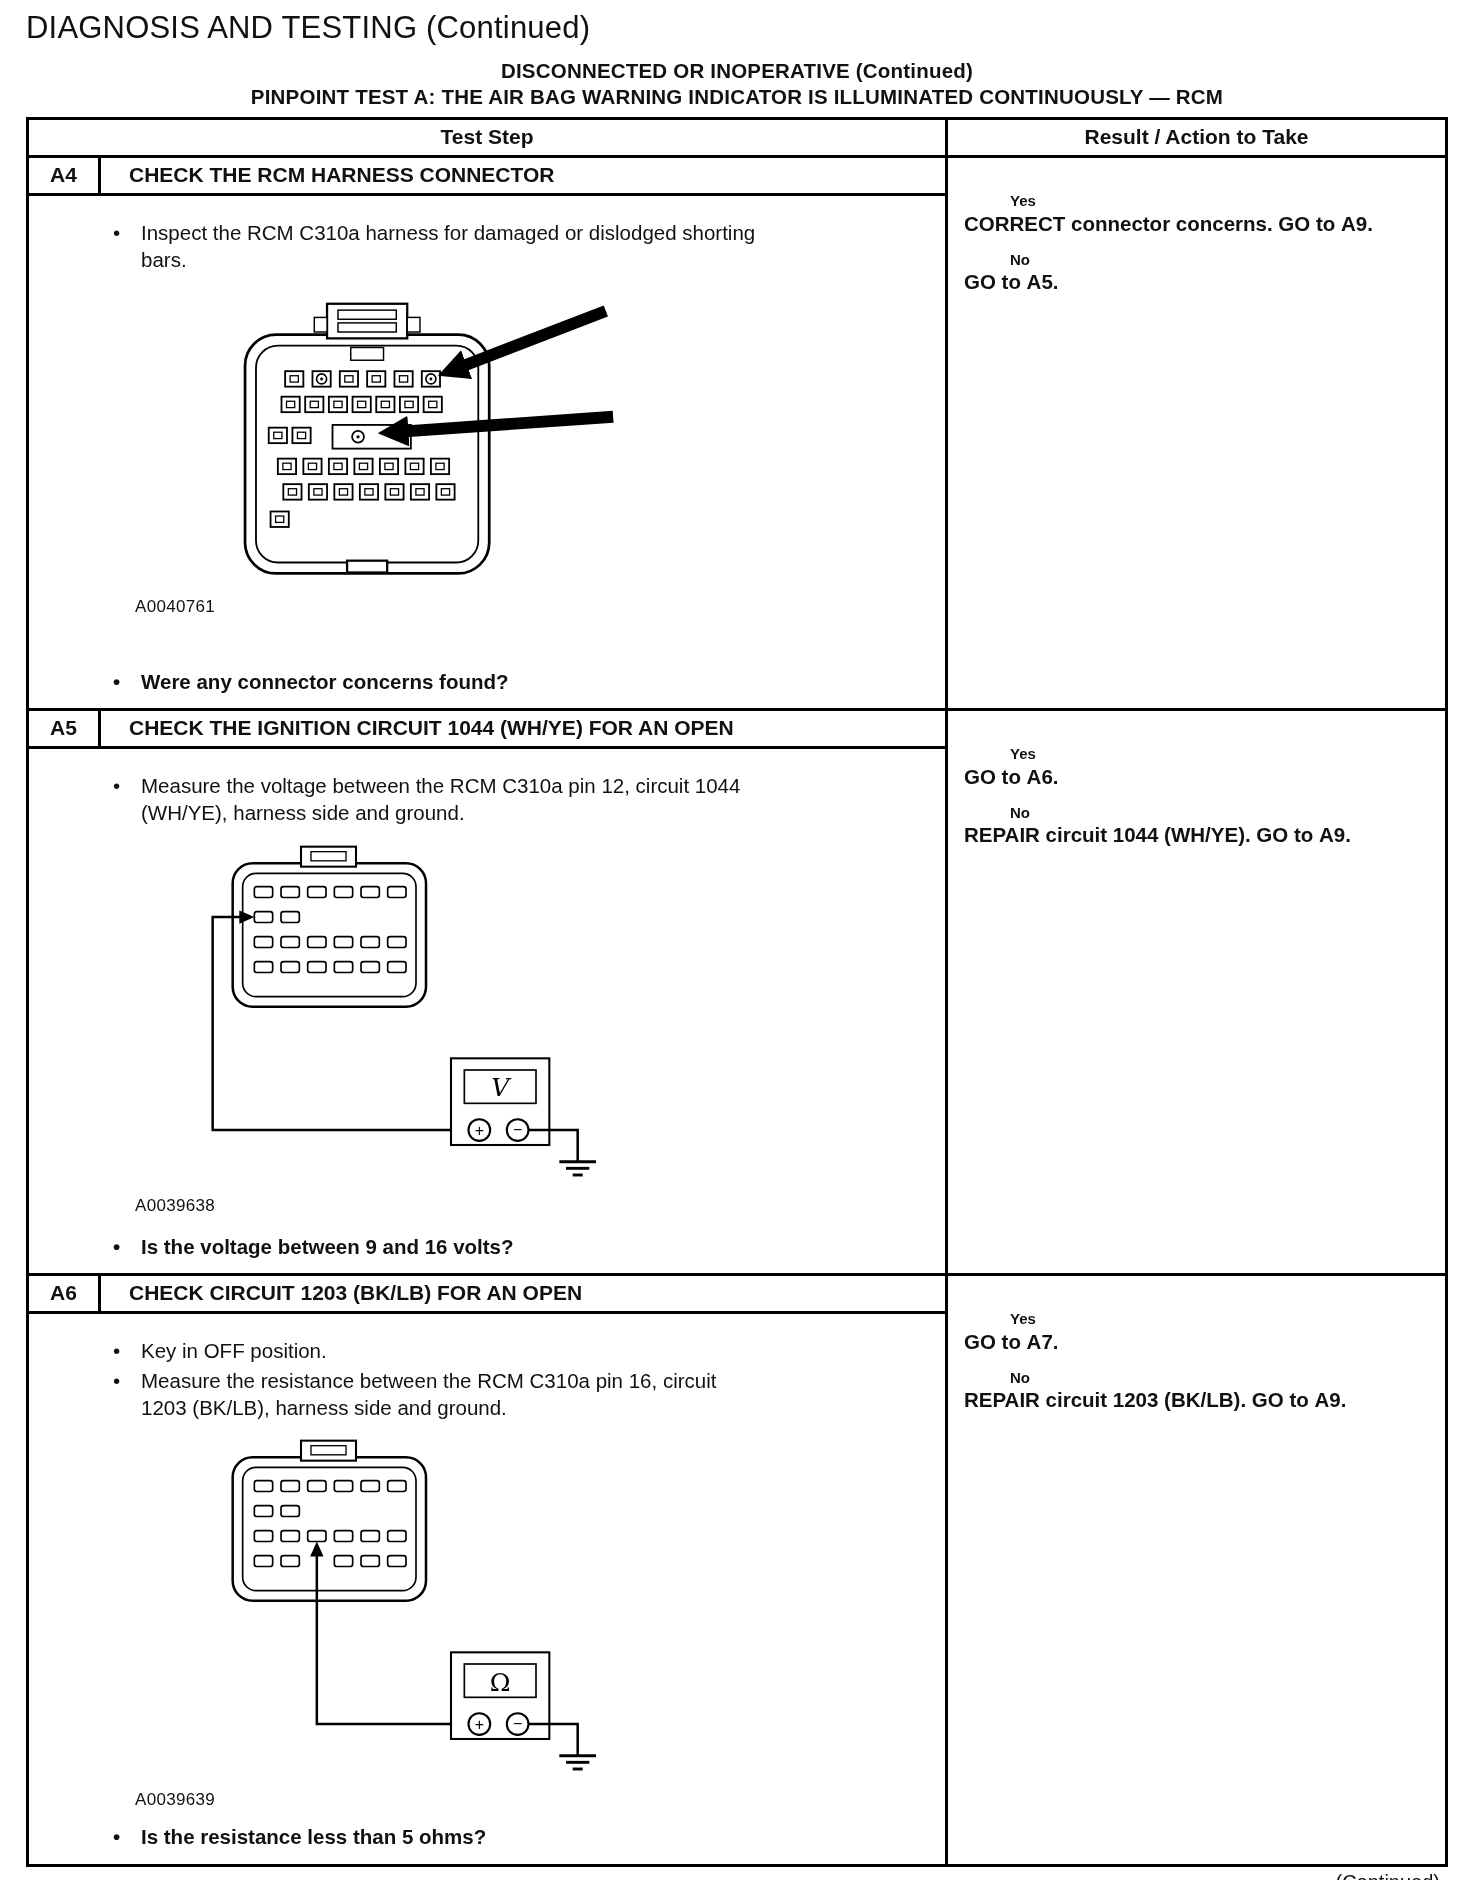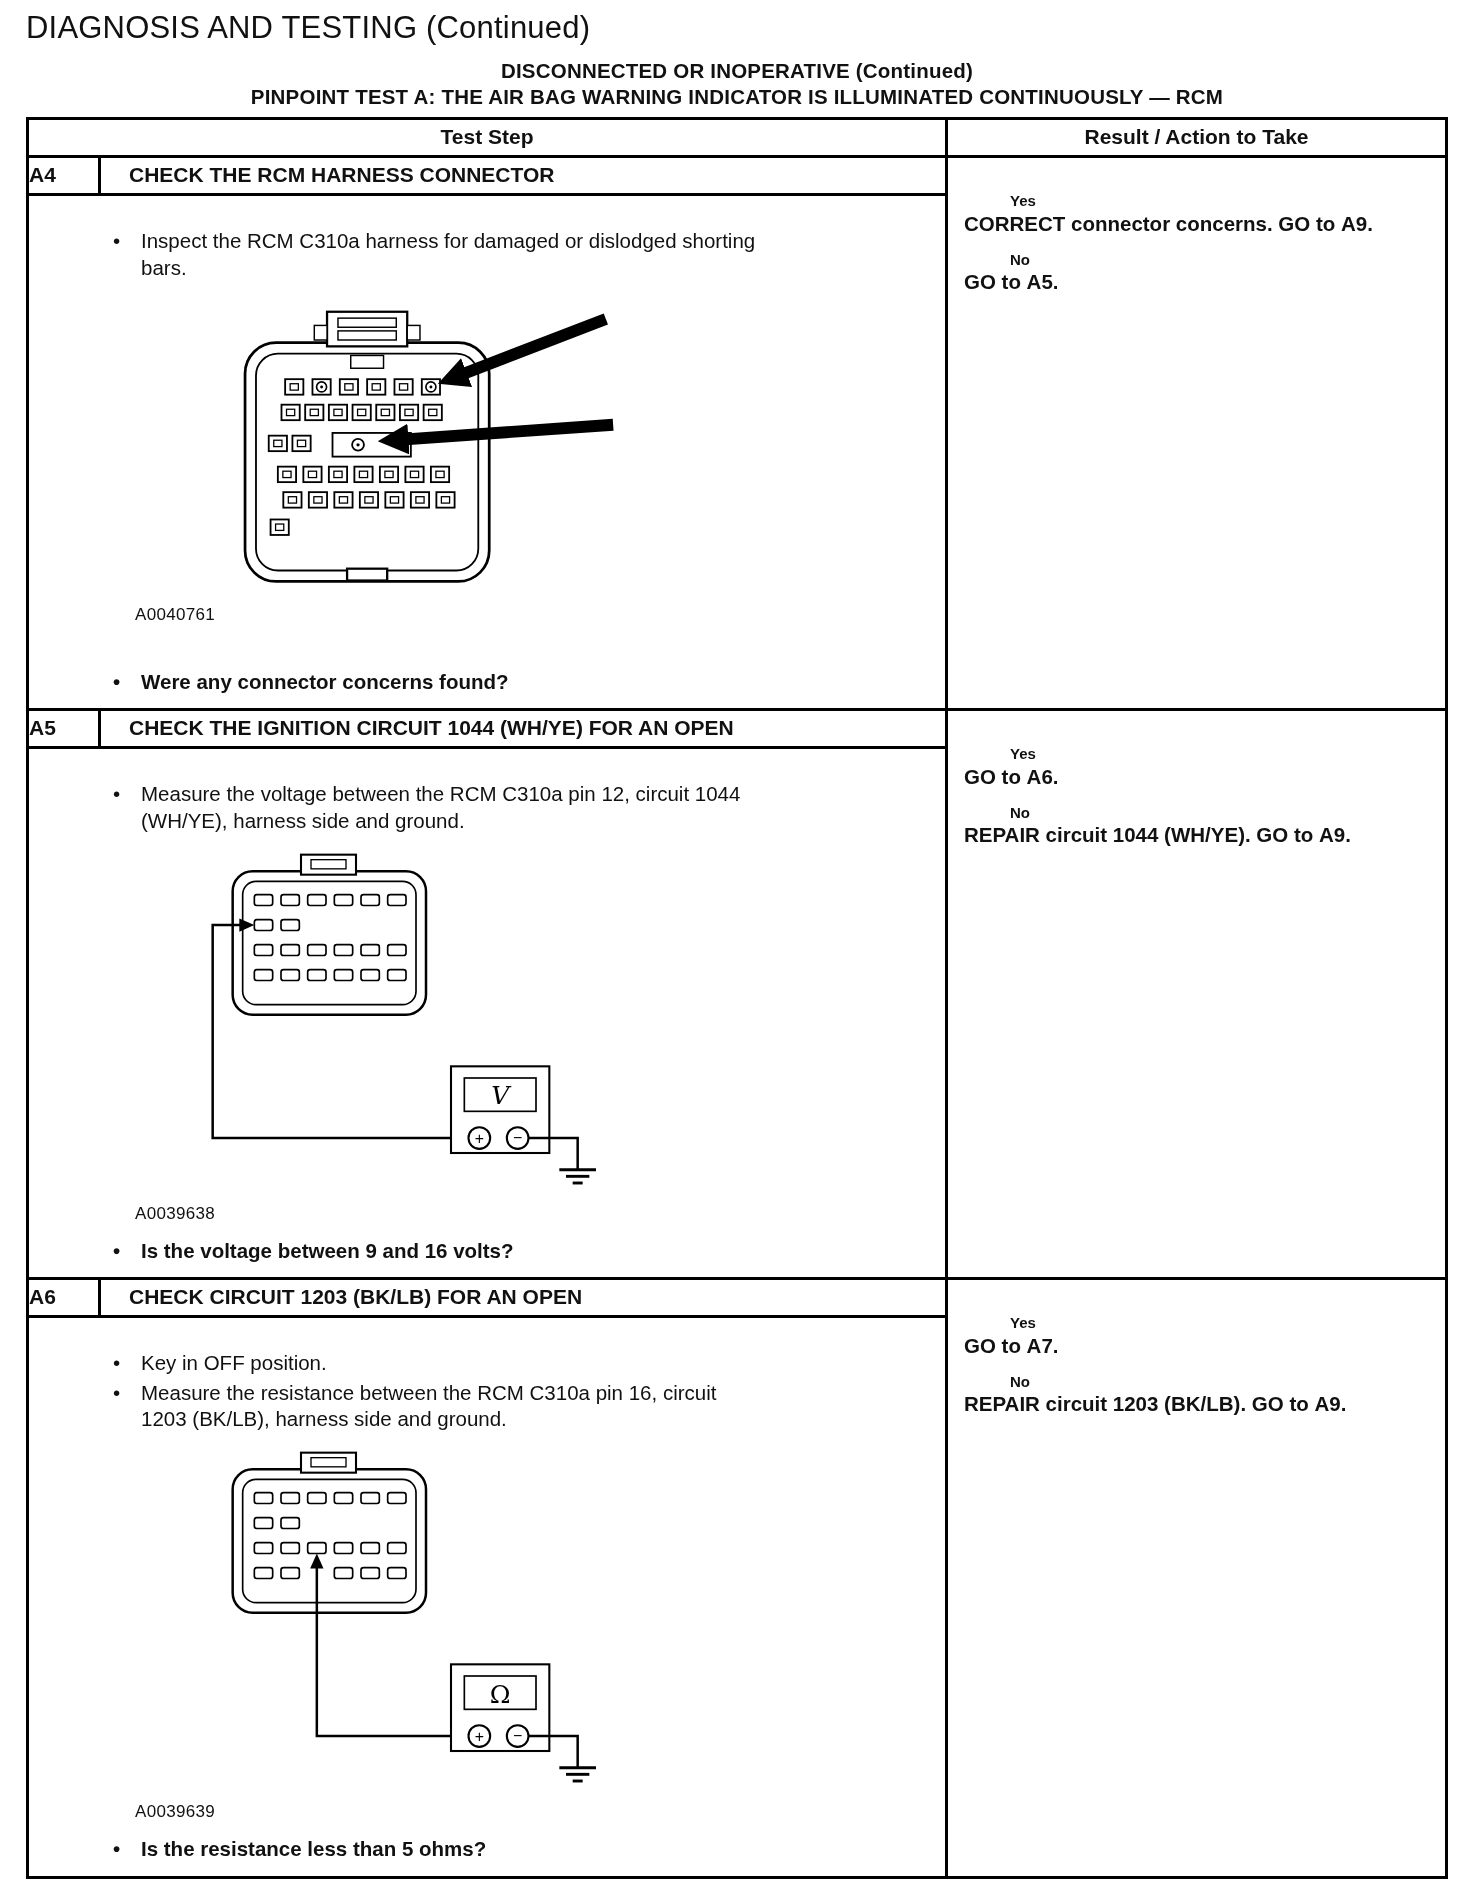--- a/index.html
+++ b/index.html
@@ -26,24 +26,24 @@
   .th-right { flex:1; }
 
   .step { display:flex; }
   .step + .step { border-top:3px solid #000; }
   .step-a4 { min-height:550px; }
   .step-a5 { min-height:565px; }
   .step-a6 { min-height:570px; }
 
   .step-left { width:64.9%; border-right:3px solid #000; display:flex; flex-direction:column; }
   .step-header { display:flex; border-bottom:3px solid #000; font-weight:bold; font-size:21px; }
-  .step-id { flex:none; width:72px; border-right:3px solid #000; padding:5px 0 6px 0; }
+  .step-id { flex:none; width:72px; border-right:3px solid #000; text-align:center; padding:5px 0 6px 0; }
   .step-title { padding:5px 0 6px 28px; }
 
-  .step-body { flex:1; padding:24px 8px 0 0; display:flex; flex-direction:column;margin-top:8px; }
+  .step-body { flex:1; padding:24px 8px 0 0; display:flex; flex-direction:column; }
 
   .bullet-row { display:flex; font-size:20.5px; line-height:1.3; margin-bottom:3px; }
   .bullet-row::before { content:"•"; flex:none; width:28px; margin-left:84px; }
   .bullet-text { max-width:625px; }
 
   .question { font-weight:bold; margin-top:auto; padding-bottom:10px; }
 
   .figure-wrap { flex:none; }
   .fig-a4 { margin:14px 0 0 196px; }
   .fig-meter { margin:10px 0 0 172px; }

